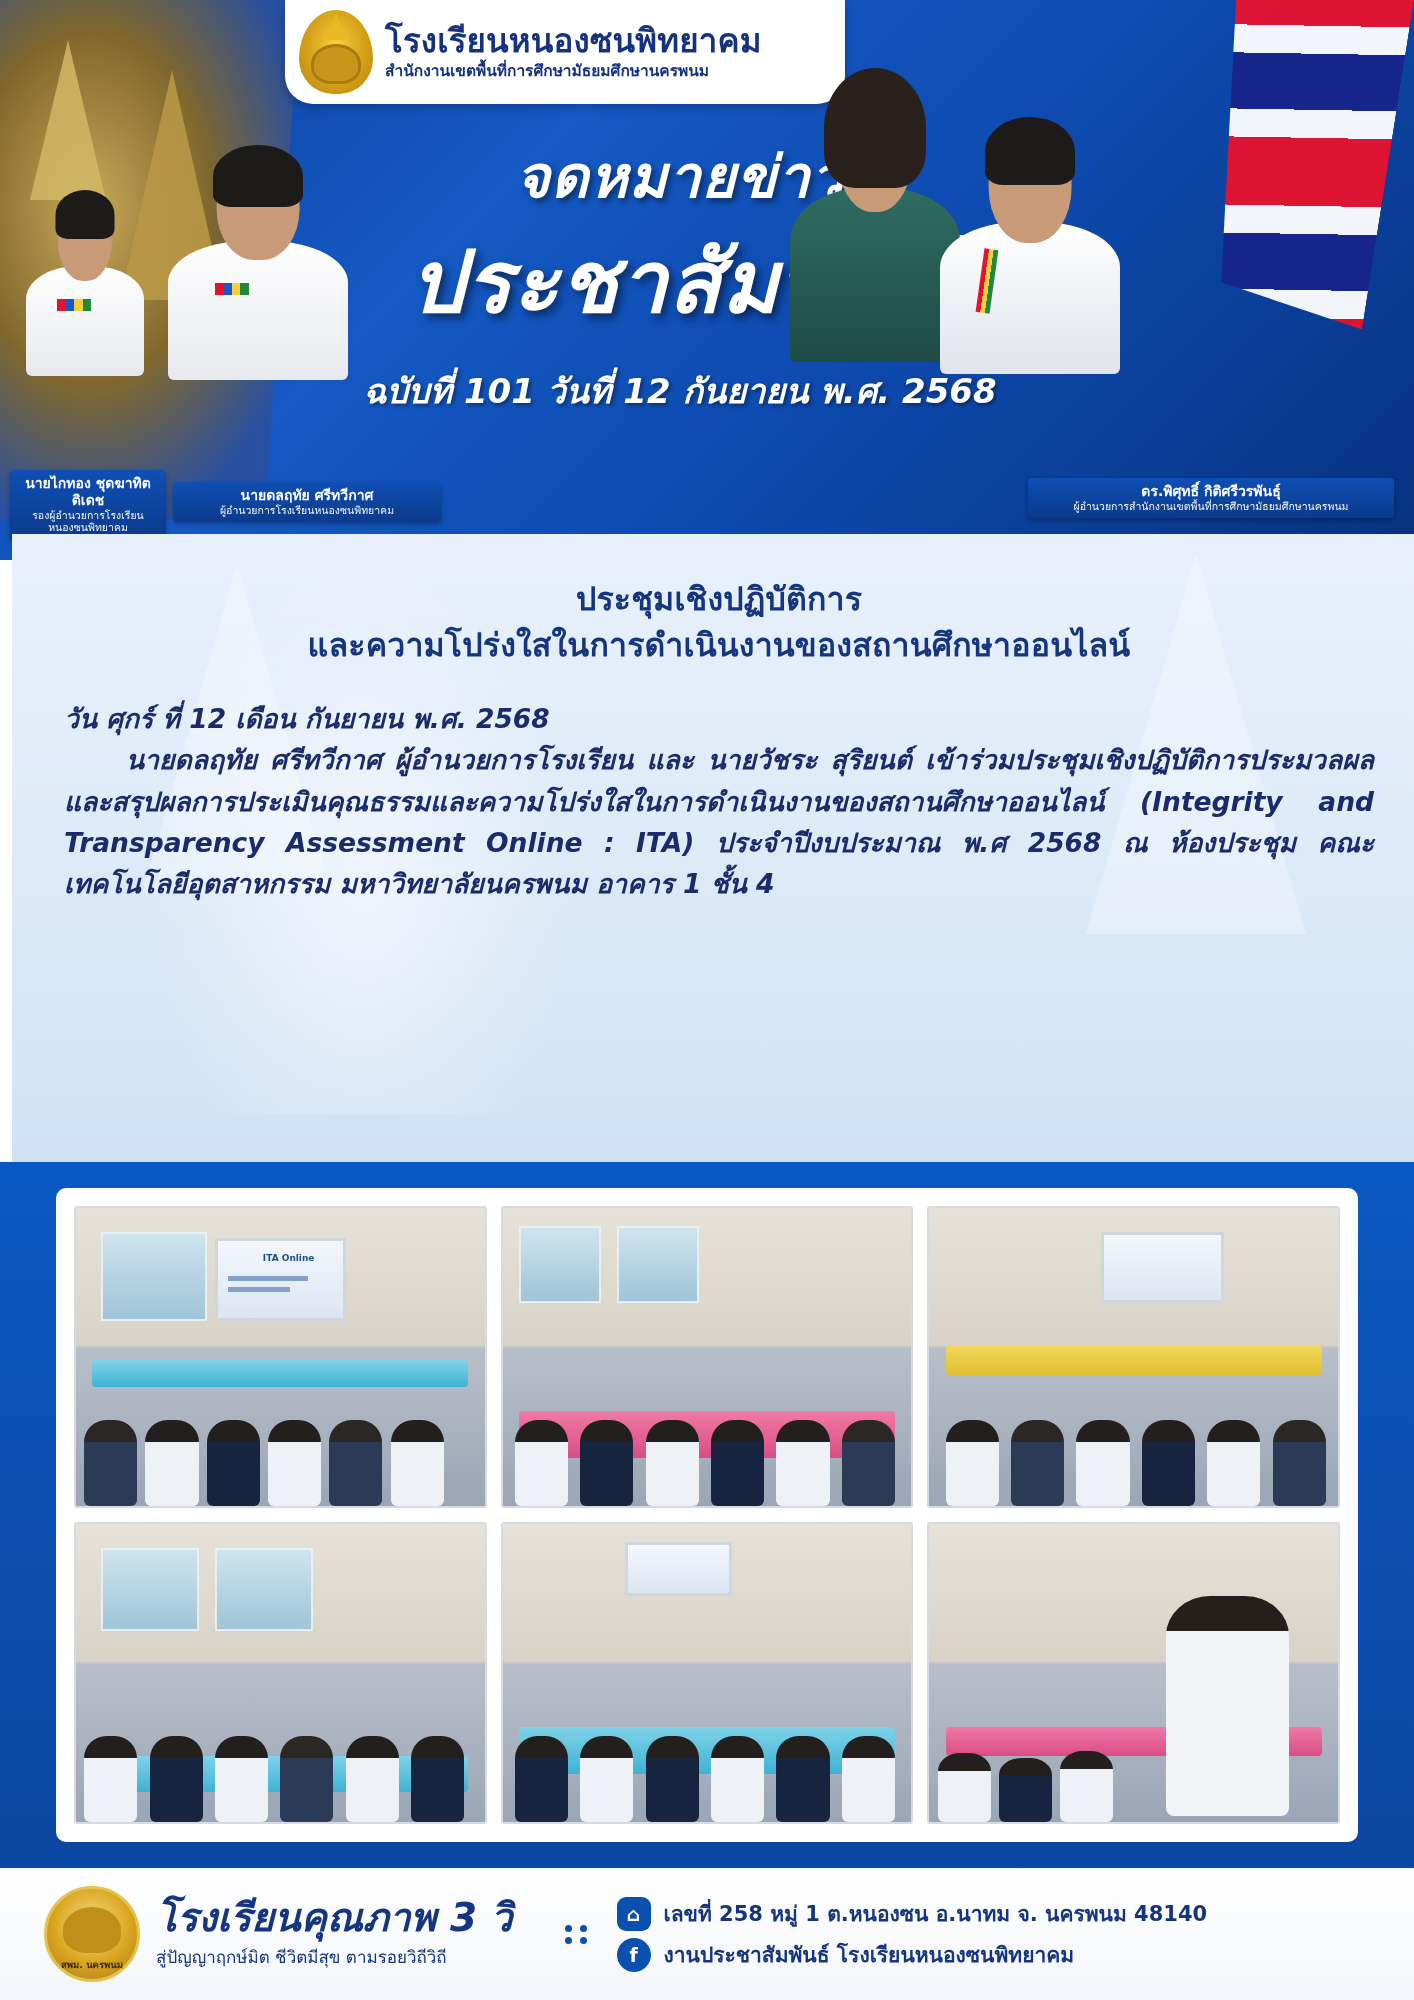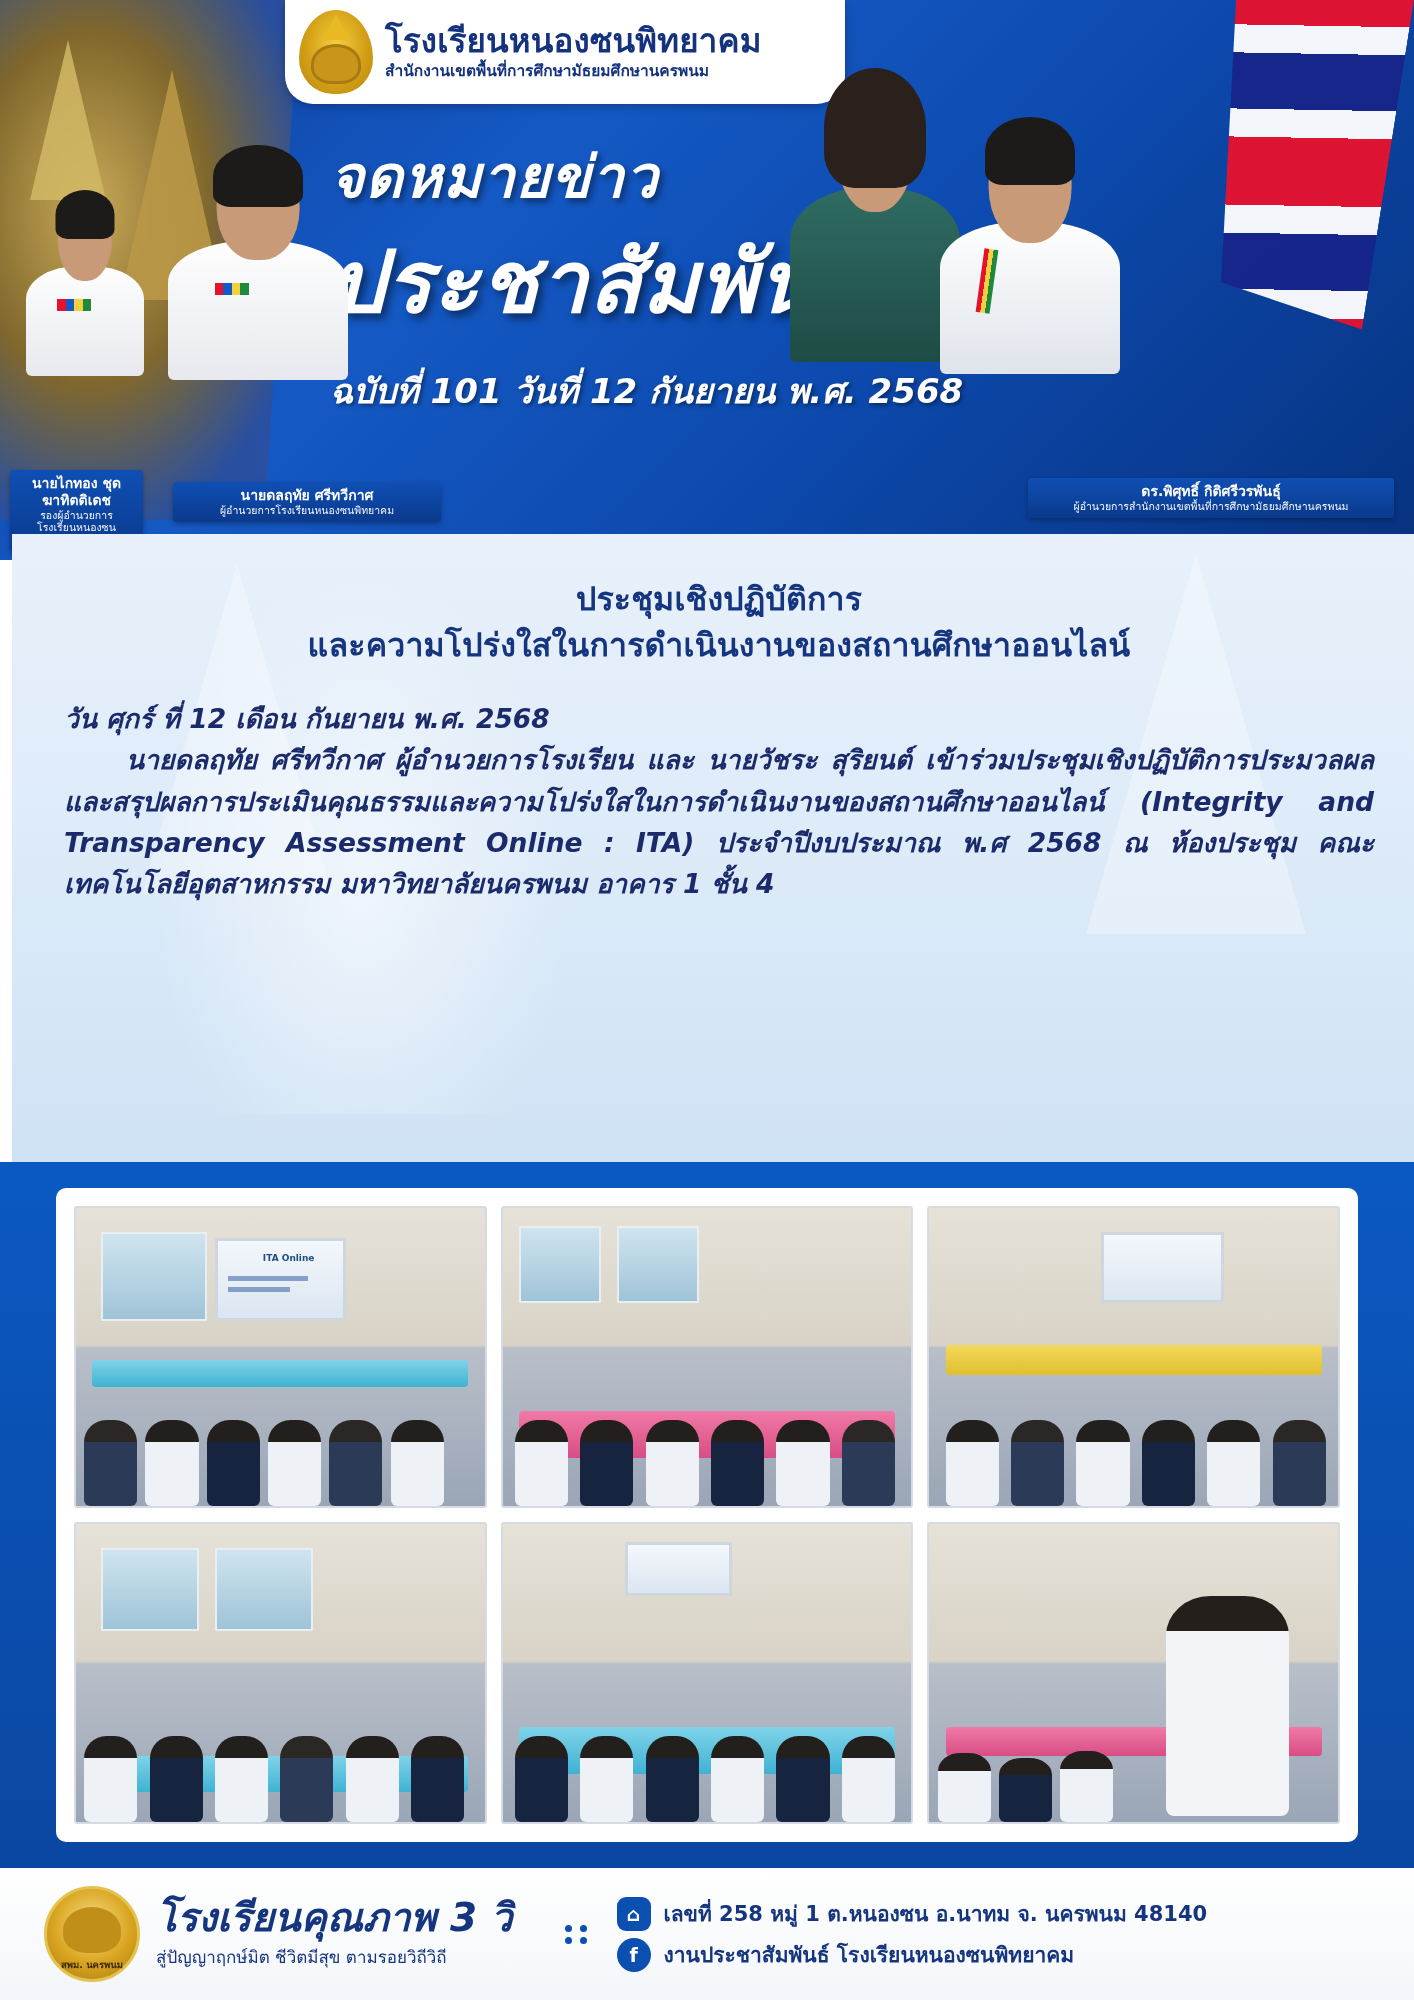--- a/index.html
+++ b/index.html
@@ -113,21 +113,21 @@
     font-size: 15.5px;
     color: #14327e;
     font-weight: bold;
     margin-top: 3px;
   }
 
   .headline-wrap {
     position: absolute;
     left: 330px; top: 130px;
     width: 700px;
-    text-align: left;
+    text-align: center;
   }
   .headline-1 {
     font-size: 58px;
     color: #ffffff;
     font-weight: bold;
     font-style: italic;
     text-shadow: 3px 4px 6px rgba(0,0,0,.45);
     letter-spacing: 1px;
   }
   .headline-2 {
@@ -205,21 +205,21 @@
     background: linear-gradient(180deg, #0f4fb4, #0a3a8c);
     color: #fff;
     text-align: center;
     padding: 5px 14px 6px;
     border-radius: 4px;
     line-height: 1.2;
     box-shadow: 0 2px 5px rgba(0,0,0,.3);
   }
   .name-tag .nm { font-size: 14px; font-weight: bold; }
   .name-tag .ps { font-size: 10.5px; opacity: .95; }
-  .nt1 { left: 10px;  top: 470px; width: 133px; }
+  .nt1 { left: 10px;  top: 470px; width: 156px; }
   .nt2 { left: 173px; top: 482px; width: 268px; }
   .nt3 { left: 1028px; top: 478px; width: 366px; }
 
   
   .content {
     position: absolute;
     left: 12px; top: 534px;
     width: 1414px;
     height: 628px;
     background: linear-gradient(180deg, #e8f1fb 0%, #dceaf8 55%, #cfe2f5 100%);

